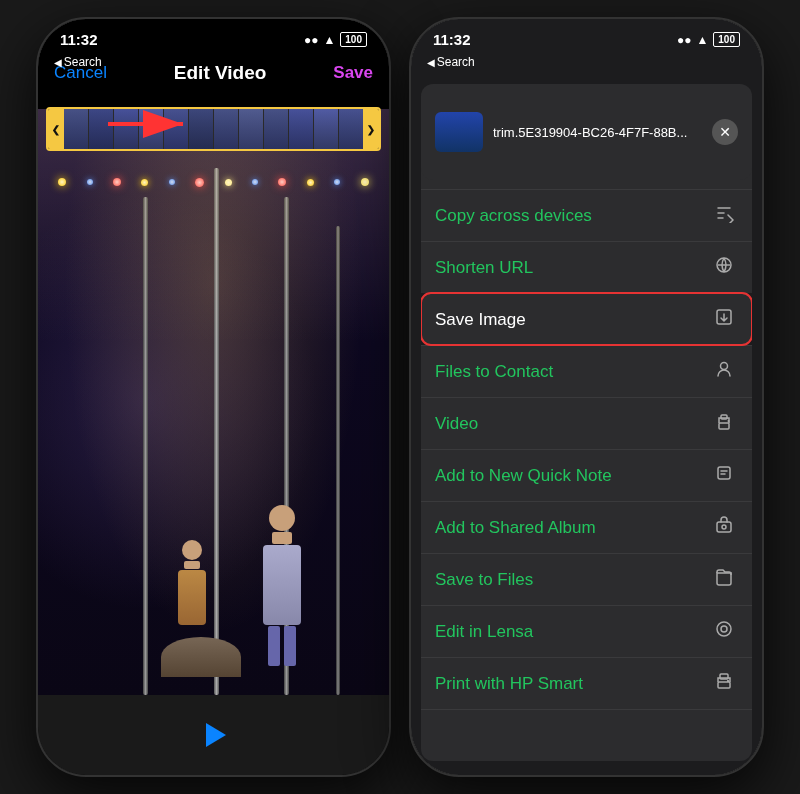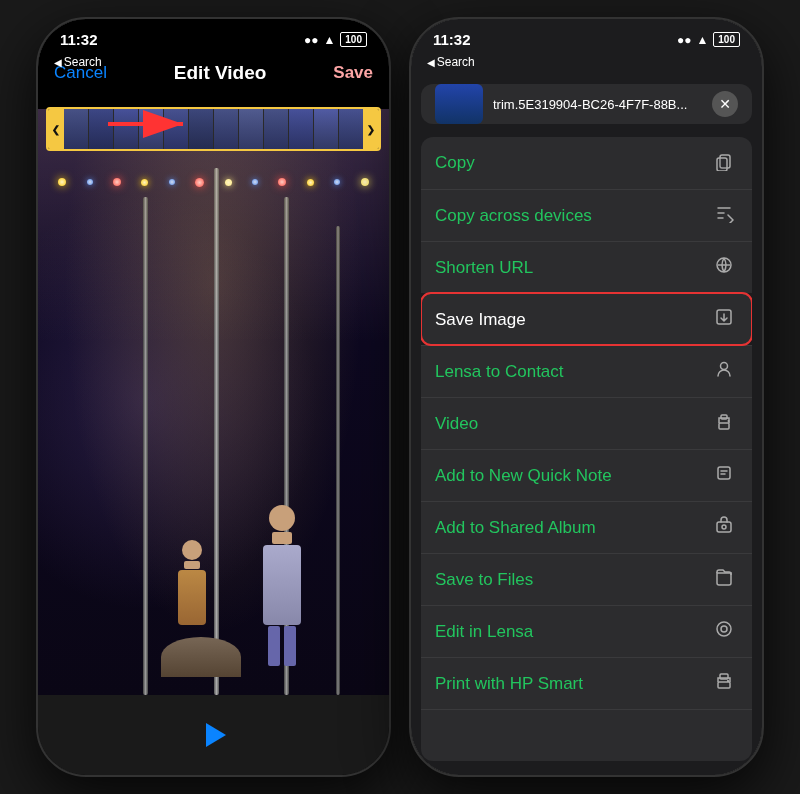--- a/index.html
+++ b/index.html
@@ -72,21 +72,21 @@
       z-index: 10;
     }
     .edit-video-title {
       font-size: 19px;
       font-weight: 600;
       color: #fff;
     }
     .nav-save {
       font-size: 17px;
       font-weight: 600;
-      color: #fca5a5;
+      color: #d946ef;
     }
     .nav-cancel {
       font-size: 17px;
       color: #0a84ff;
     }
 
     .video-container {
       position: absolute;
       top: 90px;
       left: 0;
@@ -214,21 +214,21 @@
     }
 
     
     .share-header {
       position: absolute;
       top: 65px;
       left: 10px;
       right: 10px;
       background: #2c2c2e;
       border-radius: 12px;
-      padding: 0 14px;
+      padding: 28px 14px;
       display: flex;
       align-items: center;
       gap: 10px;
       z-index: 10;
     }
 
     .share-thumb {
       width: 48px;
       height: 40px;
       background: linear-gradient(135deg, #334466, #223355);
@@ -510,21 +510,21 @@
             </svg></span>
         </div>
         <div class="menu-item highlighted">
           <span class="menu-item-label">Save Image</span>
           <span class="menu-item-icon"><svg width="20" height="20" viewBox="0 0 20 20" fill="none">
               <rect x="3" y="3" width="14" height="14" rx="2" stroke="#aaa" stroke-width="1.5" fill="none"></rect>
               <path d="M10 7 L10 13 M7 11 L10 14 L13 11" stroke="#aaa" stroke-width="1.5" stroke-linecap="round" stroke-linejoin="round"></path>
             </svg></span>
         </div>
         <div class="menu-item">
-          <span class="menu-item-label">Lensa to Contact</span>
+          <span class="menu-item-label">Files to Contact</span>
           <span class="menu-item-icon"><svg width="20" height="20" viewBox="0 0 20 20" fill="none">
               <circle cx="10" cy="7" r="3.5" stroke="#aaa" stroke-width="1.5"></circle>
               <path d="M4 17c0-3.3 2.7-6 6-6s6 2.7 6 6" stroke="#aaa" stroke-width="1.5" stroke-linecap="round"></path>
             </svg></span>
         </div>
         <div class="menu-item">
           <span class="menu-item-label">Video</span>
           <span class="menu-item-icon"><svg width="20" height="20" viewBox="0 0 20 20" fill="none">
               <rect x="5" y="12" width="10" height="6" rx="1" stroke="#aaa" stroke-width="1.5" fill="none"></rect>
               <path d="M5 12V7h10v5" stroke="#aaa" stroke-width="1.5" fill="none"></path>

